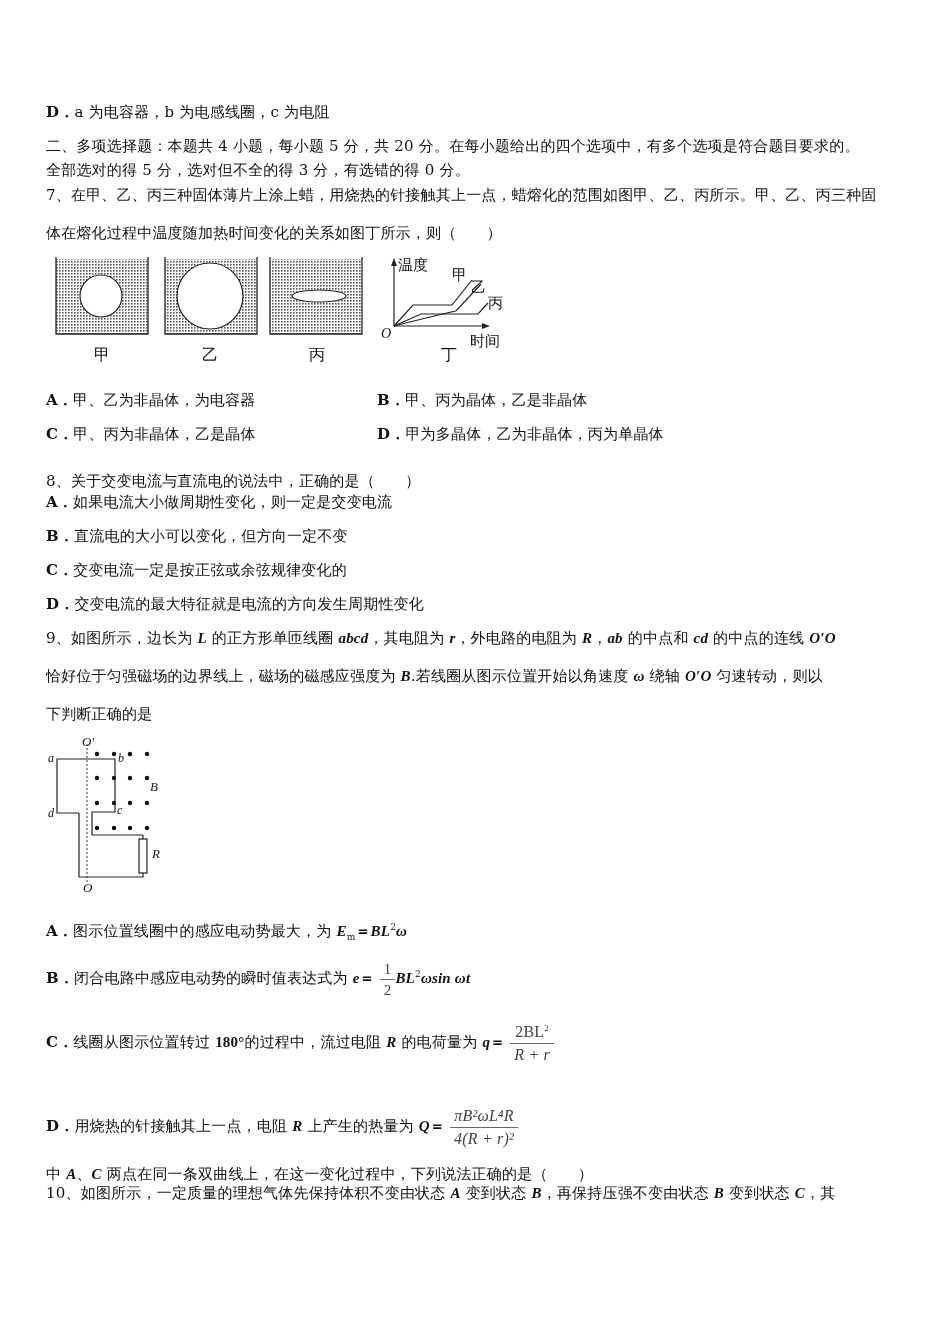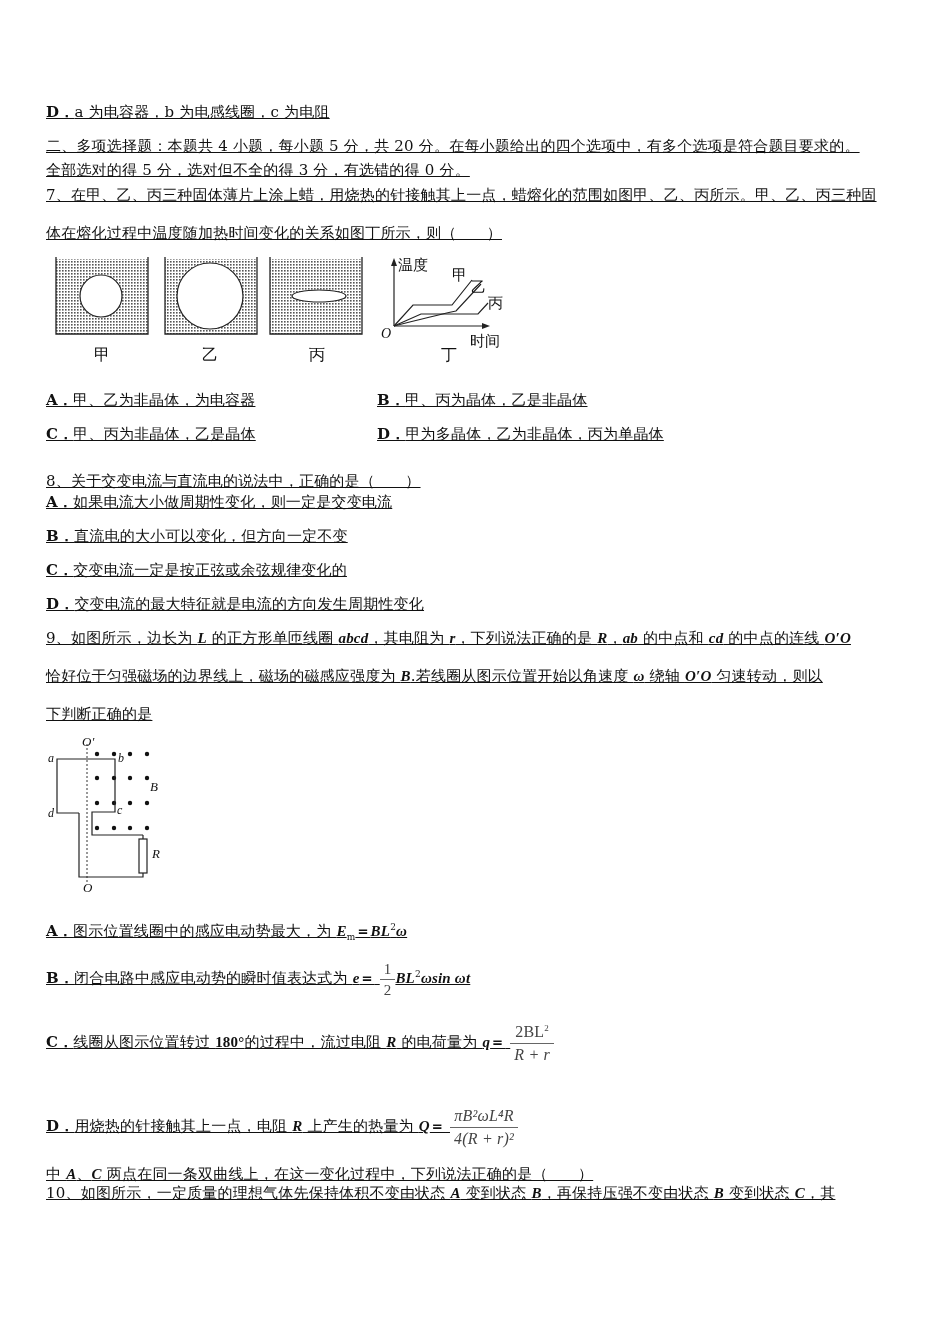--- a/index.html
+++ b/index.html
@@ -1,18 +1,18 @@
 <!DOCTYPE html>
 <html><head>
 <meta charset="utf-8">
 <style>
   html, body { margin: 0; padding: 0; background: #ffffff; }
   body { width: 950px; height: 1344px; position: relative; overflow: hidden;
          font-family: "DejaVu Serif", "Liberation Serif", serif; color: #111; }
-  .line { position: absolute; left: 46px; font-size: 15px; line-height: 20px; white-space: nowrap; letter-spacing: 0.2px; text-decoration: underline; }
+  .line { position: absolute; left: 46px; font-size: 15px; line-height: 20px; white-space: nowrap; letter-spacing: 0.2px; }
   .bold { font-weight: bold; }
   .it { font-style: italic; font-family: "Liberation Serif", serif; }
   .math { font-family: "Liberation Serif", serif; }
   .frac { display: inline-block; vertical-align: middle; text-align: center; font-family: "Liberation Serif", serif; font-weight: normal; color: #444; }
   .frac .num { display: block; padding: 0 4px; border-bottom: 1px solid #666; font-size: 16px; line-height: 22px; }
   .frac .den { display: block; padding: 0 4px; font-size: 16px; line-height: 22px; }
   .fig { position: absolute; }
   .fig-label { position: absolute; font-size: 16px; }
   sup { font-size: 9px; vertical-align: super; line-height: 0; }
   sub { font-size: 9px; vertical-align: sub; line-height: 0; }
@@ -95,21 +95,21 @@
   <span class="bold">B．</span><span>直流电的大小可以变化，但方向一定不变</span>
 </div>
 <div class="line" style="top:560px;">
   <span class="bold">C．</span><span>交变电流一定是按正弦或余弦规律变化的</span>
 </div>
 <div class="line" style="top:594px;">
   <span class="bold">D．</span><span>交变电流的最大特征就是电流的方向发生周期性变化</span>
 </div>
 
 <div class="line" style="top:628px;">
-  <span>9、如图所示，边长为 </span><span class="it bold">L</span><span> 的正方形单匝线圈 </span><span class="it bold">abcd</span><span>，其电阻为 </span><span class="it bold">r</span><span>，下列说法正确的是 </span><span class="it bold">R</span><span>，</span><span class="it bold">ab</span><span> 的中点和 </span><span class="it bold">cd</span><span> 的中点的连线 </span><span class="it bold">O′O</span>
+  <span>9、如图所示，边长为 </span><span class="it bold">L</span><span> 的正方形单匝线圈 </span><span class="it bold">abcd</span><span>，其电阻为 </span><span class="it bold">r</span><span>，外电路的电阻为 </span><span class="it bold">R</span><span>，</span><span class="it bold">ab</span><span> 的中点和 </span><span class="it bold">cd</span><span> 的中点的连线 </span><span class="it bold">O′O</span>
 </div>
 <div class="line" style="top:666px;">
   <span>恰好位于匀强磁场的边界线上，磁场的磁感应强度为 </span><span class="it bold">B</span><span>.若线圈从图示位置开始以角速度 </span><span class="it bold">ω</span><span> 绕轴 </span><span class="it bold">O′O</span><span> 匀速转动，则以</span>
 </div>
 <div class="line" style="top:704px;">下判断正确的是</div>
 
 <svg class="fig" style="left:44px; top:736px;" width="130" height="160">
   <g fill="#111">
     <circle cx="53" cy="18" r="2.2"></circle>
       <circle cx="70" cy="18" r="2.2"></circle>

